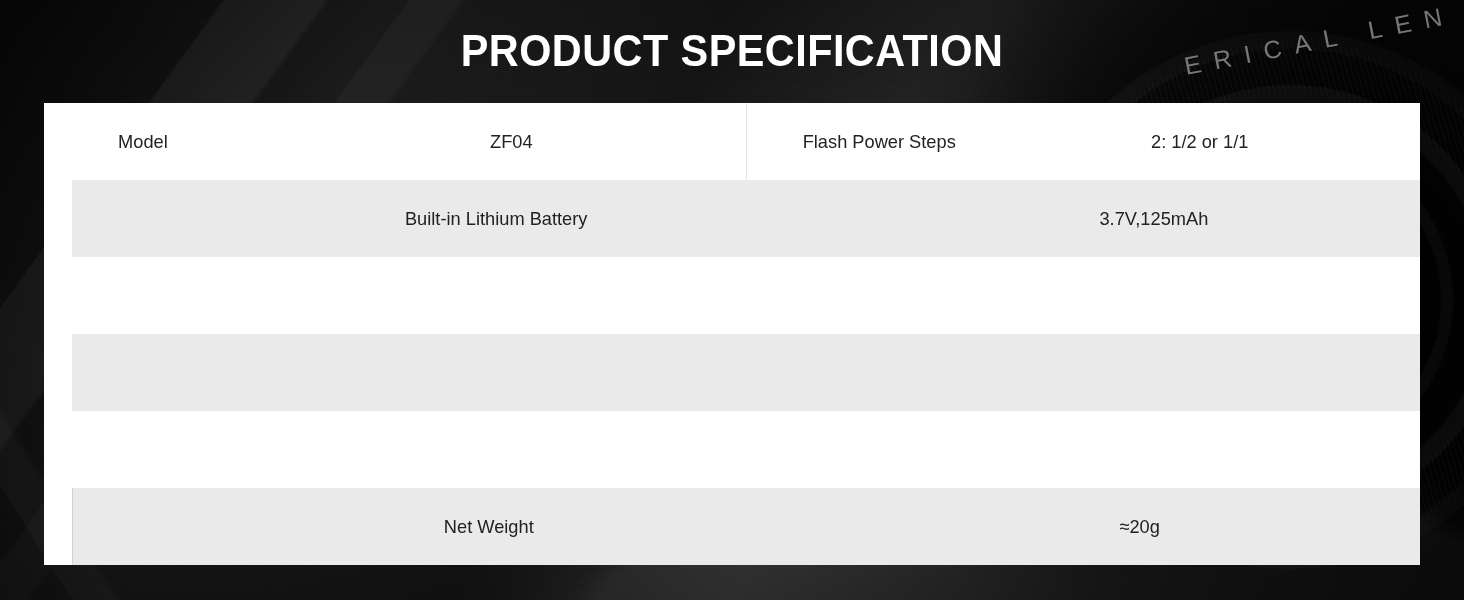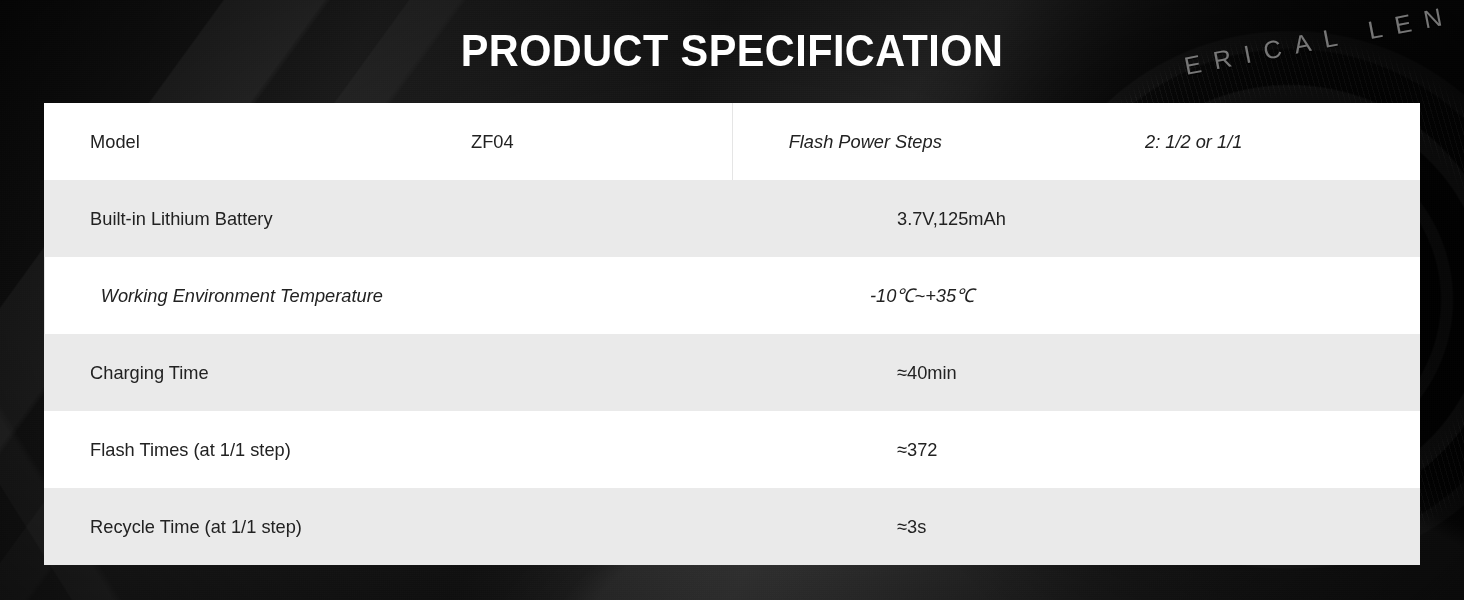--- a/index.html
+++ b/index.html
@@ -102,38 +102,38 @@
   .spec-card {
     position: absolute;
     left: 44px;
     top: 103px;
     width: 1376px;
     height: 462px;
     background: #ffffff;
     display: flex;
     flex-direction: column;
     overflow: hidden;
+    padding-left: 28px;
   }
 
   .spec-row {
     flex: 1 1 0;
     display: flex;
     background: #ffffff;
   }
-  .spec-row.alt { background: #eaeaea; }
+  .spec-row.alt { background: #eaeaea; text-align: center; }
 
   .spec-cell {
     flex: 1 1 50%;
     display: flex;
     align-items: center;
     position: relative;
   }
   .spec-cell.right-col {
     border-left: 1px solid rgba(0,0,0,0.10);
-    font-style: italic;
   }
 
   .cell-label {
     width: 62%;
     padding-left: 48px;
     color: #222222;
     font-family: "Liberation Sans Narrow", "Liberation Sans", sans-serif;
     font-size: 19px;
     font-weight: 400;
     line-height: 1.55;
@@ -211,41 +211,29 @@
     </div>
 
     <div class="spec-row alt">
       <div class="spec-cell left-col">
         <div class="cell-label">Built-in Lithium Battery</div>
         <div class="cell-value">3.7V,125mAh</div>
       </div>
     </div>
 
     <div class="spec-row">
+    </div>
+
+    <div class="spec-row alt">
+    </div>
+
+    <div class="spec-row">
+    </div>
+
+    <div class="spec-row alt">
       <div class="spec-cell right-col">
-        <div class="cell-label">Working Environment Temperature</div>
-        <div class="cell-value">-10℃~+35℃</div>
-      </div>
-    </div>
-
-    <div class="spec-row alt">
-      <div class="spec-cell left-col">
-        <div class="cell-label">Charging Time</div>
-        <div class="cell-value">≈40min</div>
-      </div>
-    </div>
-
-    <div class="spec-row">
-      <div class="spec-cell left-col">
-        <div class="cell-label">Flash Times (at 1/1 step)</div>
-        <div class="cell-value">≈372</div>
-      </div>
-    </div>
-
-    <div class="spec-row alt">
-      <div class="spec-cell left-col">
-        <div class="cell-label">Recycle Time (at 1/1 step)</div>
-        <div class="cell-value">≈3s</div>
+        <div class="cell-label">Net Weight</div>
+        <div class="cell-value">≈20g</div>
       </div>
     </div>
 
   </div>
 </div>
 
 </body></html>

